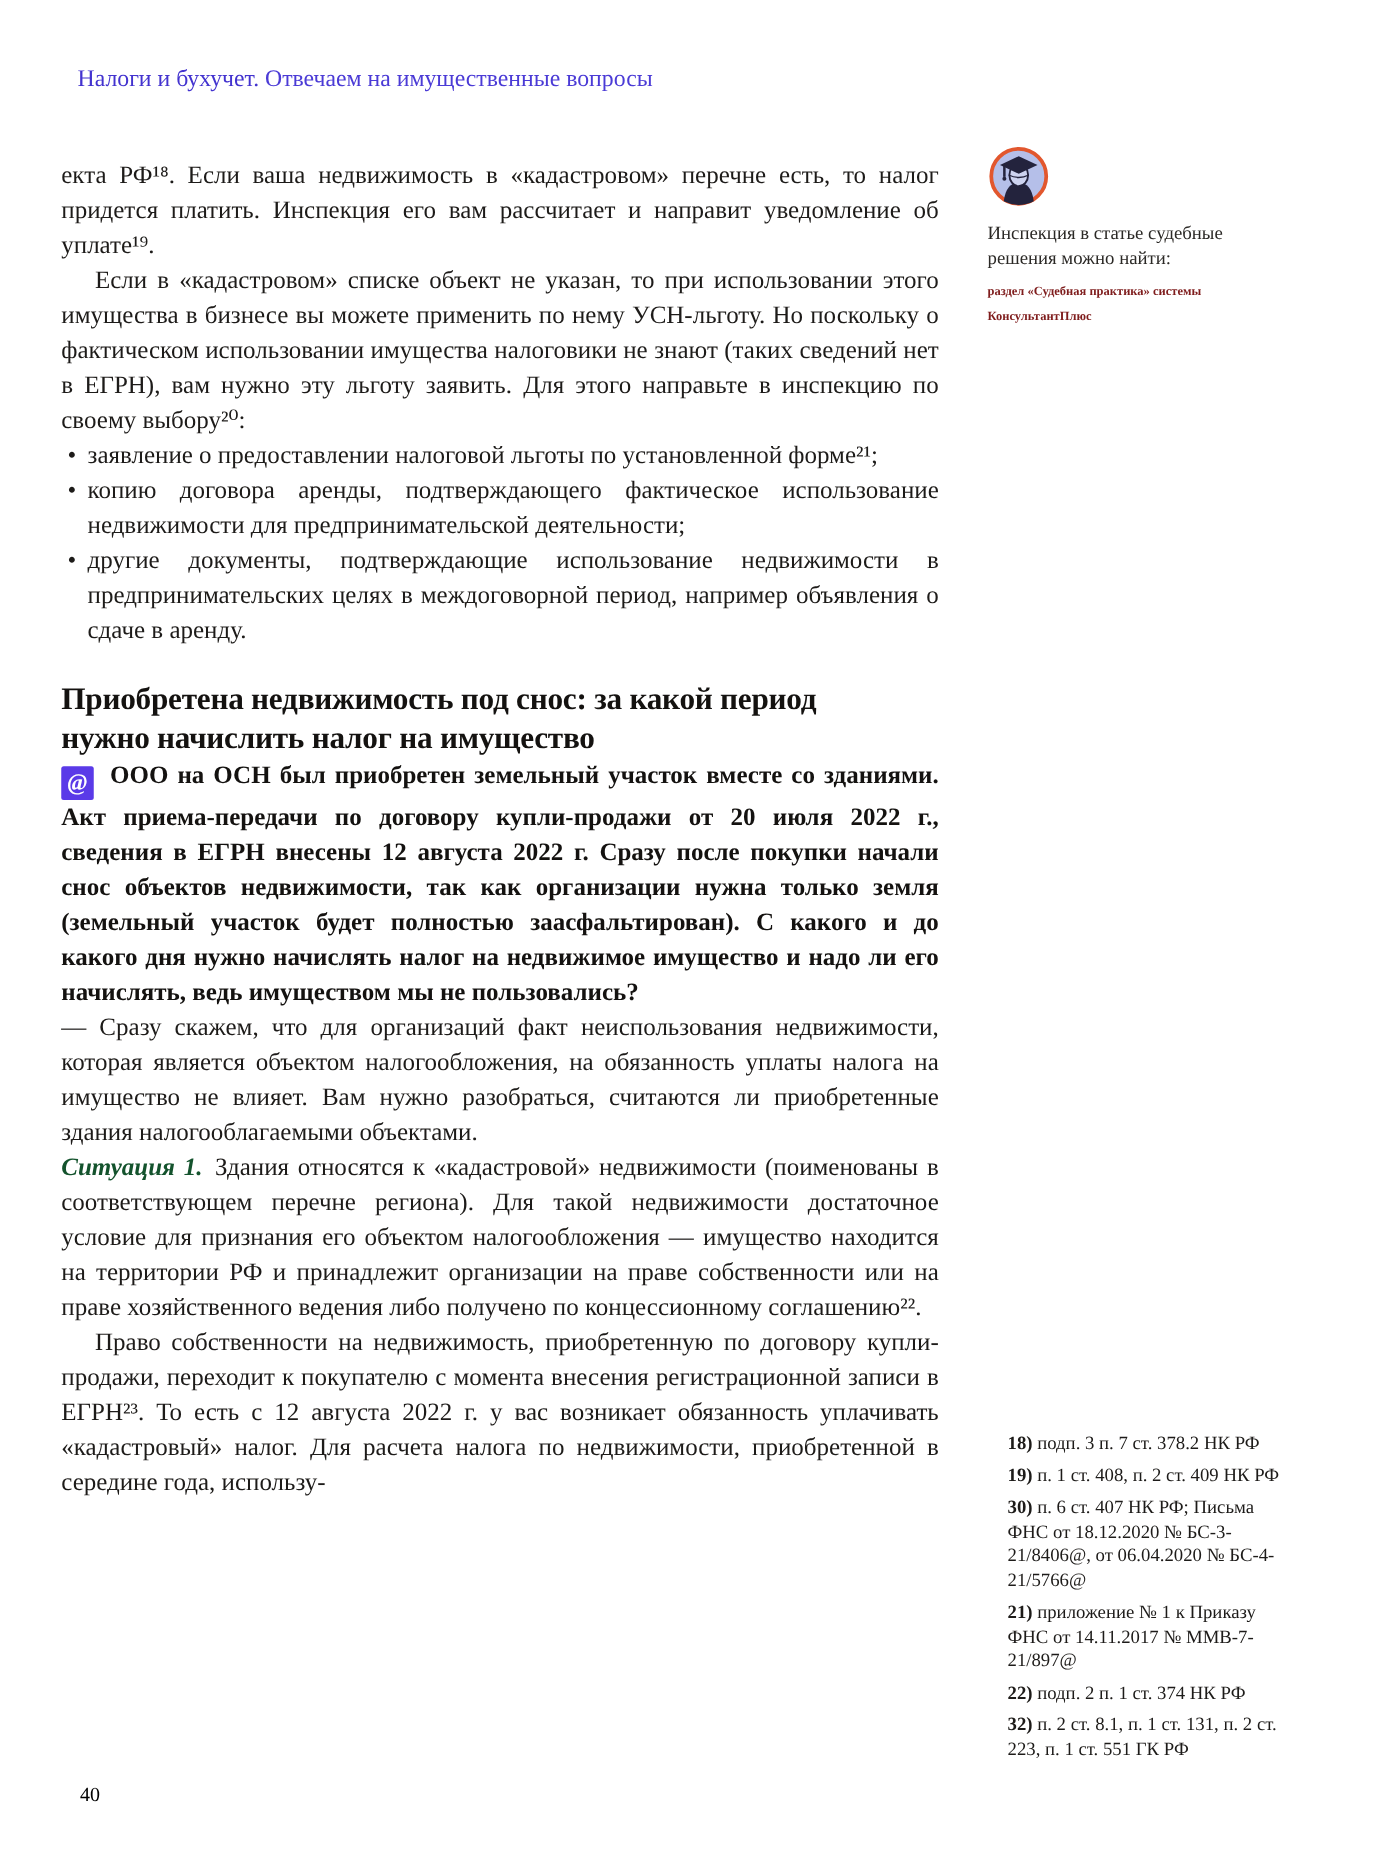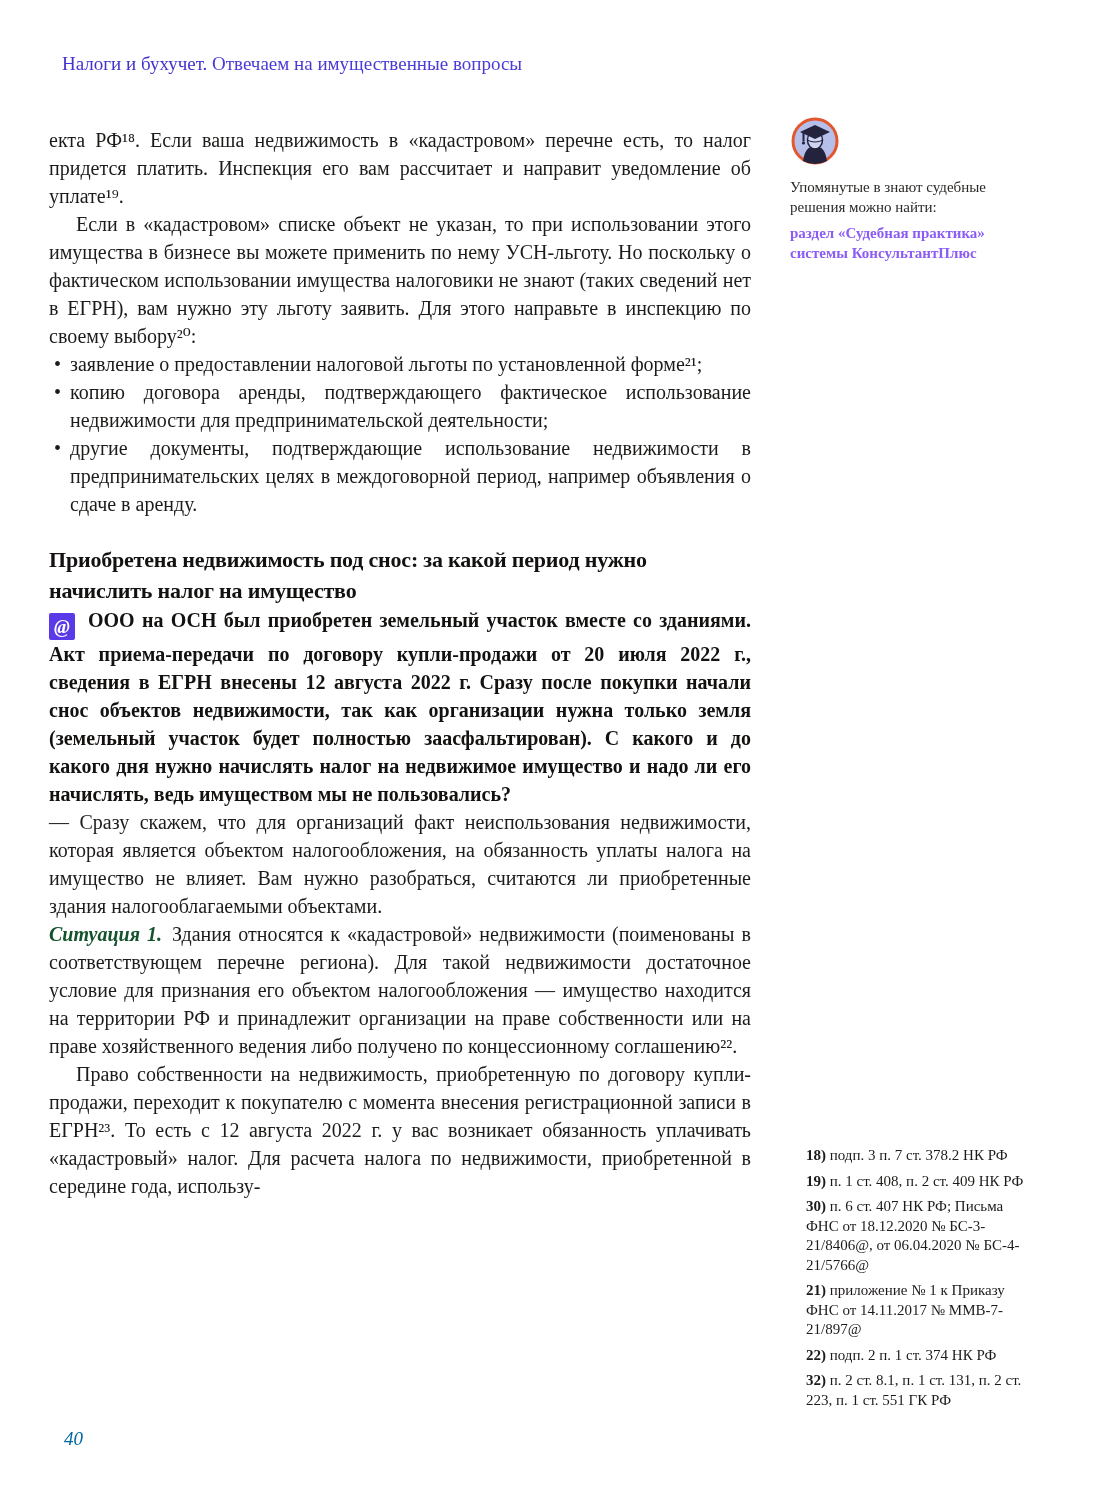--- a/index.html
+++ b/index.html
@@ -24,52 +24,52 @@
   }
   .article p { margin:0; }
   .p-indent { text-indent:27px; }
 
   .bullets { margin:0; padding:0; list-style:none; }
   .bullets li { position:relative; padding-left:21px; }
   .bullets .marker { position:absolute; left:5px; top:0; }
 
   .section-heading {
     margin:26px 0 0 0; max-width:648px;
-    font-size:22px; line-height:31px; font-weight:bold;
+    font-size:25px; line-height:31px; font-weight:bold;
     color:#141210; text-align:left; letter-spacing:-0.2px;
   }
 
   .question { margin-top:16px; font-weight:bold; color:#141210; }
   .at-badge {
     display:inline-block; width:26px; height:27px; margin-right:13px;
     background:#5a3ae8; color:#ffffff; border-radius:2px;
     font-size:19px; line-height:27px; text-align:center;
     font-style:italic; font-weight:bold; vertical-align:-6px;
   }
 
   .situation { margin-top:16px; }
   .situation .sit-label { font-weight:bold; font-style:italic; margin-right:10px; color:#14532d; }
 
   
   .sidebar { position:absolute; left:790px; top:116px; width:228px; }
   .judge-badge { width:50px; height:50px; display:block; }
   .sidebar-note { margin-top:12px; font-size:15px; line-height:19.5px; color:#2b2926; text-align:left; }
-  .sidebar-note-bold { margin-top:7px; font-size:15px; line-height:19.5px; font-weight:bold; color:#8b5cf6; }
+  .sidebar-note-bold { margin-top:7px; font-size:10px; line-height:19.5px; font-weight:bold; color:#7f1d1d; }
 
   
   .footnotes {
     position:absolute; left:790px; top:1146px; width:234px;
     font-size:15px; line-height:19.5px; color:#1d1b19; text-align:left;
   }
   .footnote { margin:0 0 6px 16px; }
   .footnote .num { font-weight:bold; }
 
   .page-number {
     position:absolute; left:64px; top:1428px;
-    font-size:19px; color:#0369a1;font-style:italic;
+    font-size:16px; color:#000000;
   }
 </style>
 </head>
 <body>
 
 <div class="page">
 
   <div class="pg-header">
     <span class="brand">Налоги и бухучет.</span>
     <span>Отвечаем на имущественные вопросы</span>
@@ -111,21 +111,21 @@
   <aside class="sidebar">
     <svg class="judge-badge" viewBox="0 0 50 50" aria-hidden="true">
       <circle cx="25" cy="25" r="22" fill="#b5bfe9" stroke="#e2572e" stroke-width="3"></circle>
       <path d="M13 45 Q15 30 25 30 Q35 30 37 45 Q31 48 25 48 Q19 48 13 45 Z" fill="#23233d"></path>
       <ellipse cx="25" cy="24" rx="7.5" ry="9" fill="#cdd3f0" stroke="#23233d" stroke-width="1.5"></ellipse>
       <path d="M17 24 q8 4 16 0" fill="none" stroke="#23233d" stroke-width="1"></path>
       <polygon points="10,16 25,9 40,16 25,23" fill="#23233d"></polygon>
       <rect x="12.5" y="16.5" width="2" height="9" fill="#23233d"></rect>
       <circle cx="13.5" cy="27" r="1.6" fill="#23233d"></circle>
     </svg>
-    <div class="sidebar-note">Упомянутые в знают судебные решения можно найти:</div>
+    <div class="sidebar-note">Инспекция в статье судебные решения можно найти:</div>
     <div class="sidebar-note-bold">раздел «Судебная практика» системы КонсультантПлюс</div>
   </aside>
 
   <div class="footnotes">
     <p class="footnote"><span class="num">18)</span> <span>подп. 3 п. 7 ст. 378.2 НК РФ</span></p>
     <p class="footnote"><span class="num">19)</span> <span>п. 1 ст. 408, п. 2 ст. 409 НК РФ</span></p>
     <p class="footnote"><span class="num">30)</span> <span>п. 6 ст. 407 НК РФ; Письма ФНС от 18.12.2020 № БС-3-21/8406@, от 06.04.2020 № БС-4-21/5766@</span></p>
     <p class="footnote"><span class="num">21)</span> <span>приложение № 1 к Приказу ФНС от 14.11.2017 № ММВ-7-21/897@</span></p>
     <p class="footnote"><span class="num">22)</span> <span>подп. 2 п. 1 ст. 374 НК РФ</span></p>
     <p class="footnote"><span class="num">32)</span> <span>п. 2 ст. 8.1, п. 1 ст. 131, п. 2 ст. 223, п. 1 ст. 551 ГК РФ</span></p>

